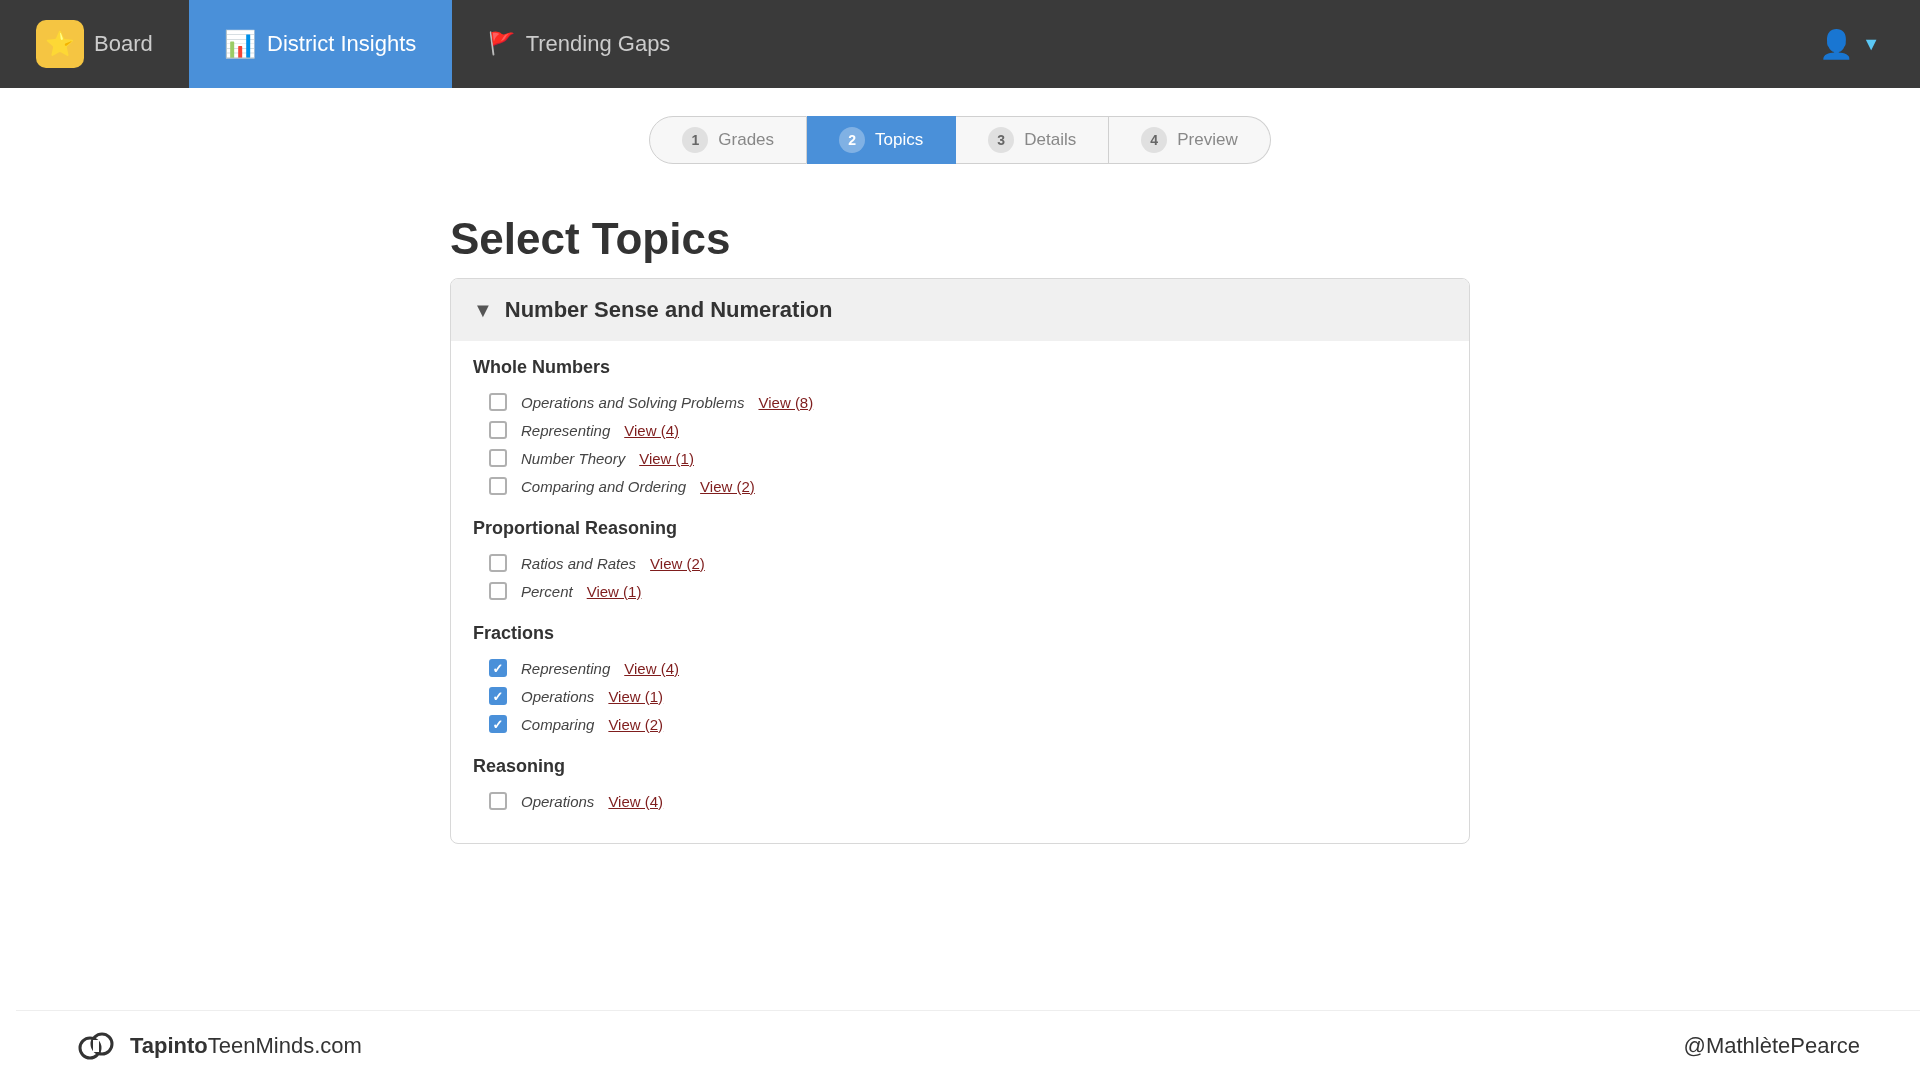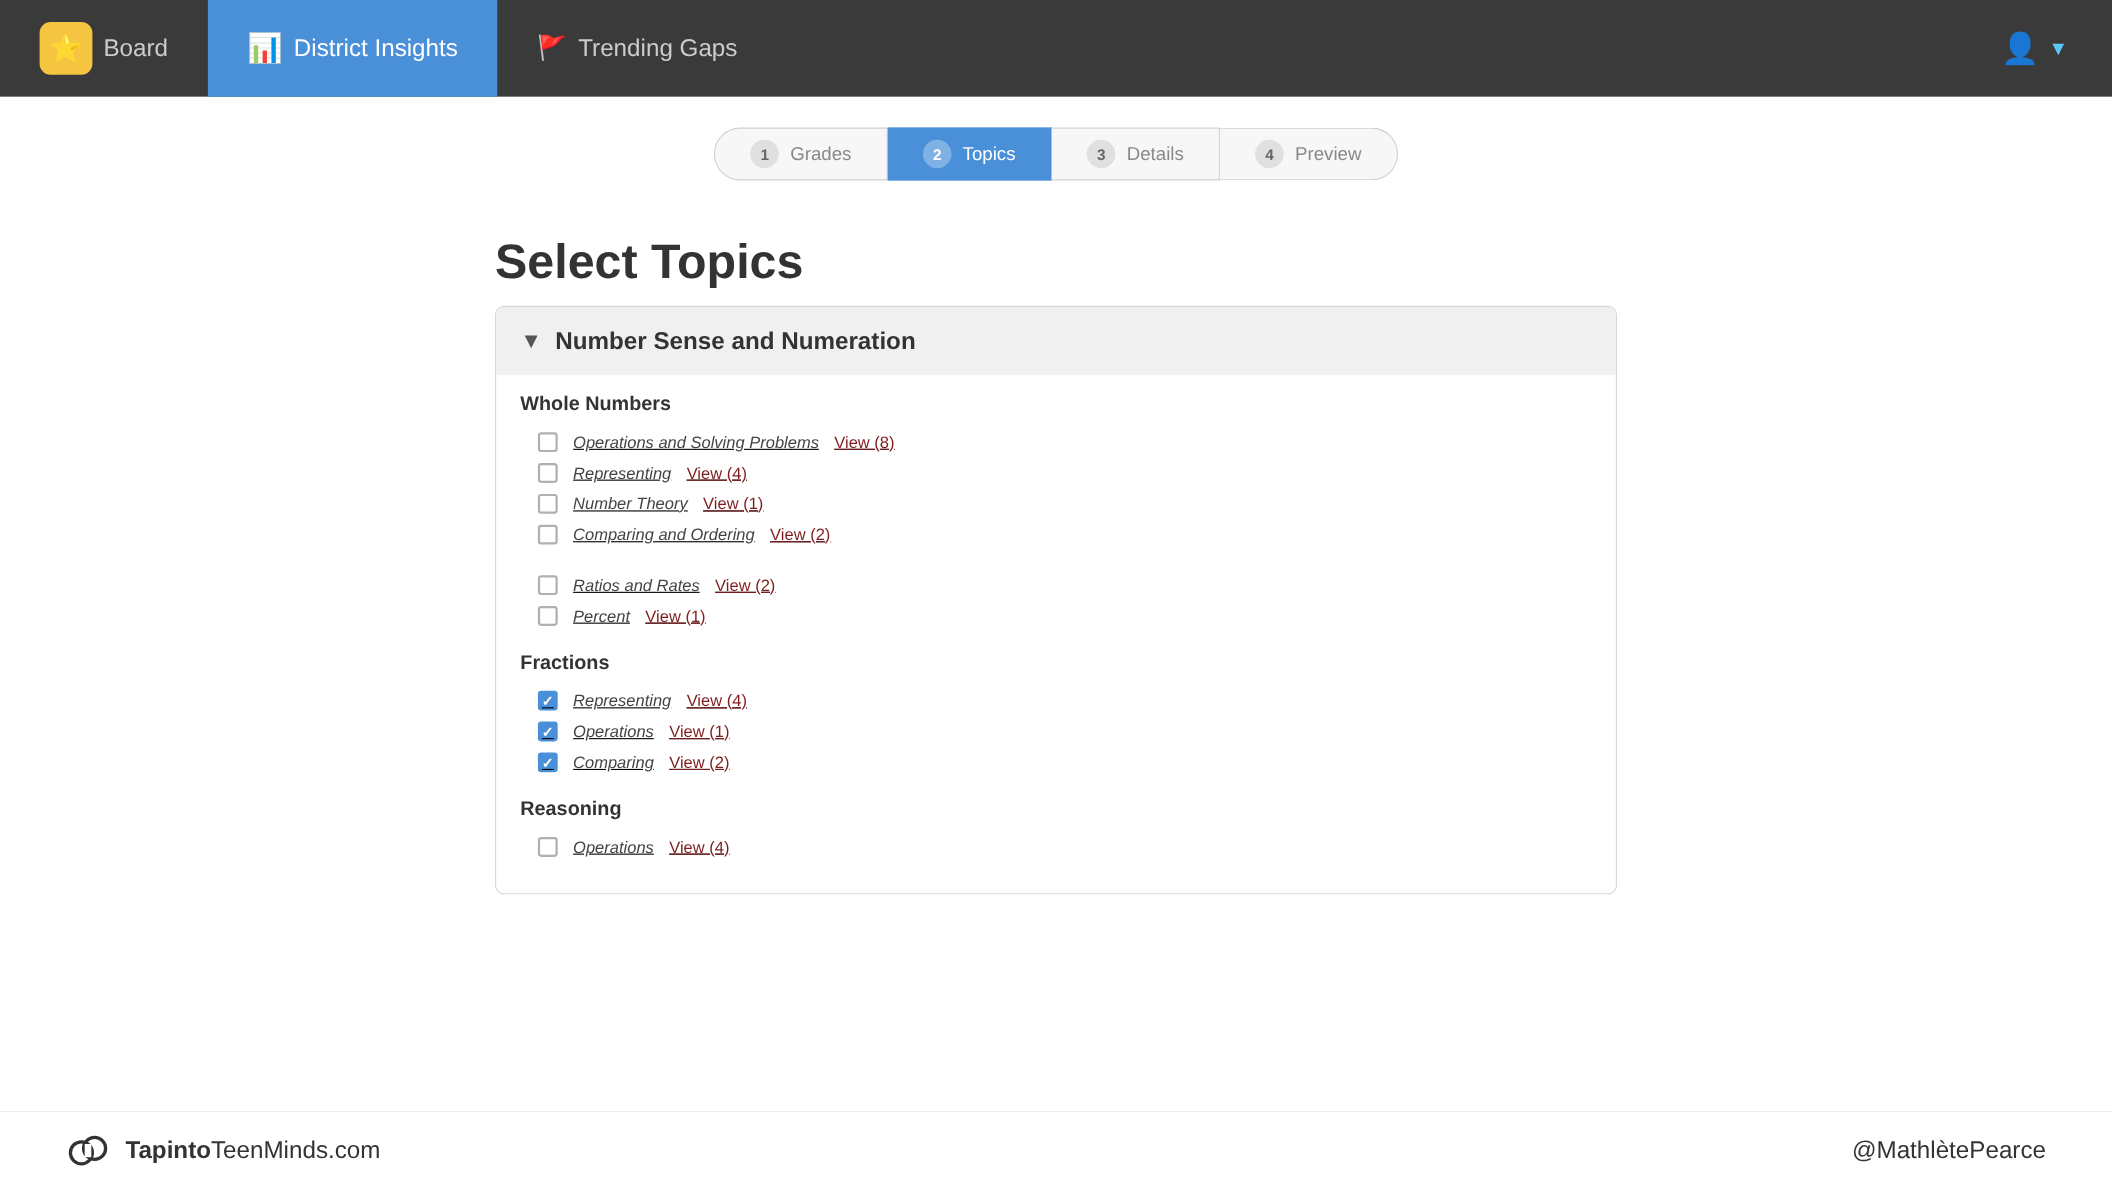--- a/index.html
+++ b/index.html
@@ -142,21 +142,20 @@
       font-size: 18px;
       font-weight: 700;
       color: #333;
       margin-bottom: 10px;
     }
     .topic-item {
       display: flex;
       align-items: center;
       gap: 14px;
       padding: 5px 0 5px 16px;
-      text-decoration: underline;
     }
     .topic-checkbox {
       width: 18px; height: 18px;
       border: 2px solid #b0b0b0;
       border-radius: 3px;
       background: #fff;
       cursor: pointer;
       display: flex; align-items: center; justify-content: center;
       flex-shrink: 0;
     }
@@ -180,21 +179,21 @@
       color: #7f1d1d;
       text-decoration: underline;
       cursor: pointer;
     }
 
     
     .footer {
       background: #fff;
       border-top: 1px solid #eee;
       position: fixed;
-      bottom: 0; left: 0; right: 0;
+      bottom: 0; left: 16px; right: 0;
       height: 70px;
       display: flex;
       align-items: center;
       justify-content: space-between;
       padding: 0 60px;
     }
     .footer-left {
       display: flex;
       align-items: center;
       gap: 14px;
@@ -287,20 +286,21 @@
           <span class="topic-view-link">View (1)</span>
         </div>
         <div class="topic-item">
           <div class="topic-checkbox"></div>
           <span class="topic-name">Comparing and Ordering</span>
           <span class="topic-view-link">View (2)</span>
         </div>
       </div>
 
       <div class="subcategory">
+        <div class="subcat-title">Proportional Reasoning</div>
         <div class="topic-item">
           <div class="topic-checkbox"></div>
           <span class="topic-name">Ratios and Rates</span>
           <span class="topic-view-link">View (2)</span>
         </div>
         <div class="topic-item">
           <div class="topic-checkbox"></div>
           <span class="topic-name">Percent</span>
           <span class="topic-view-link">View (1)</span>
         </div>

